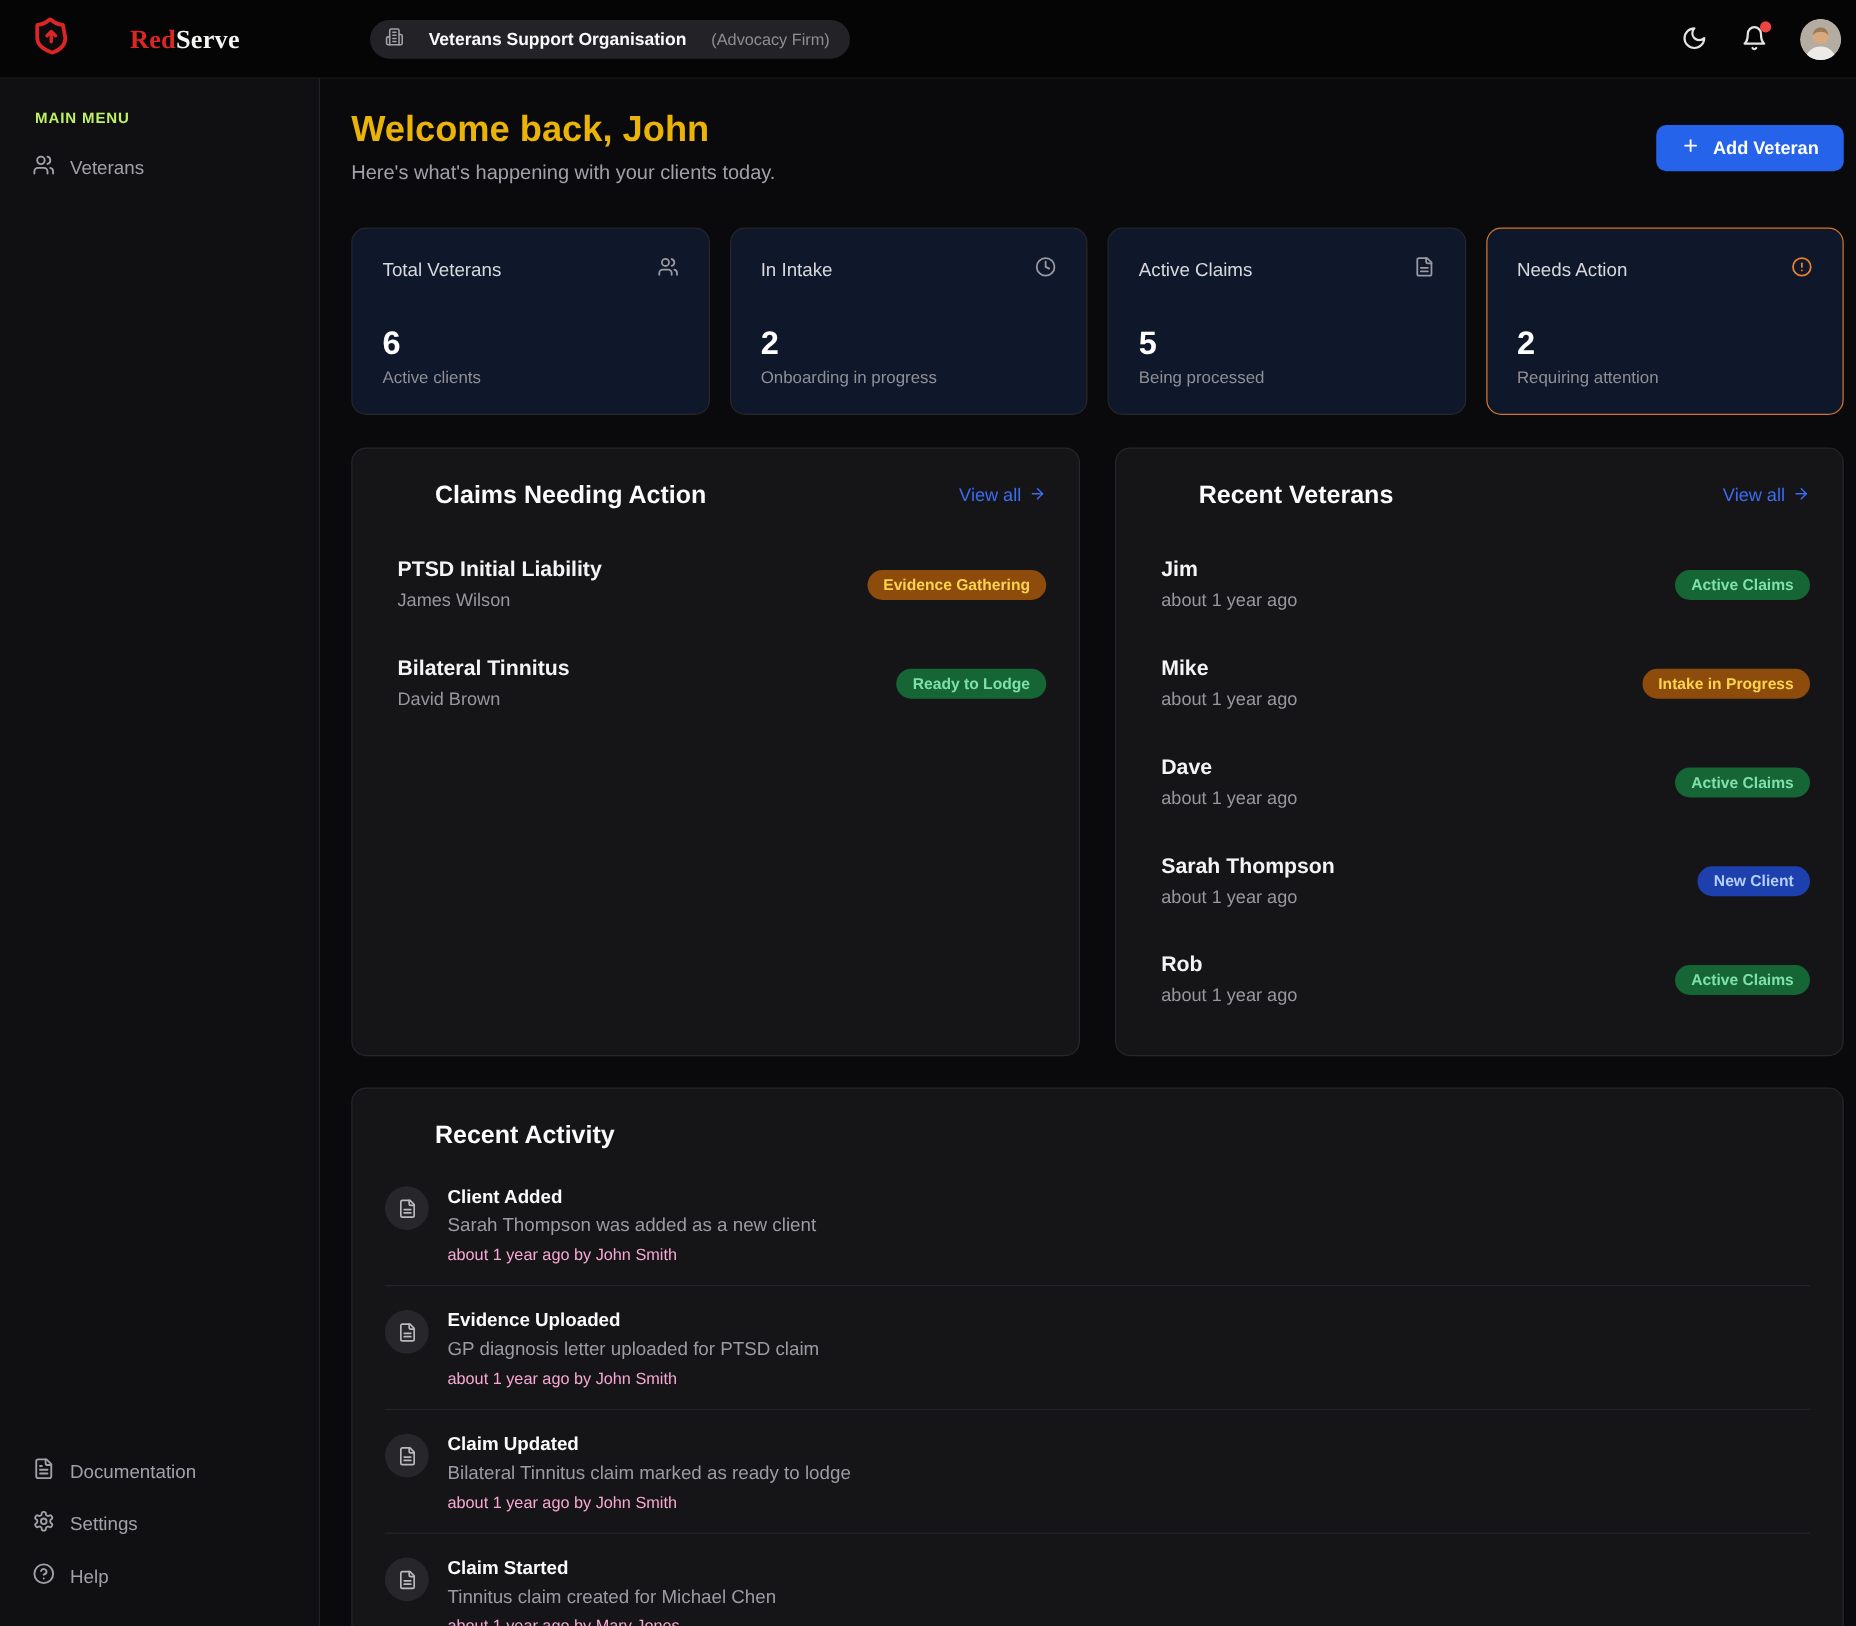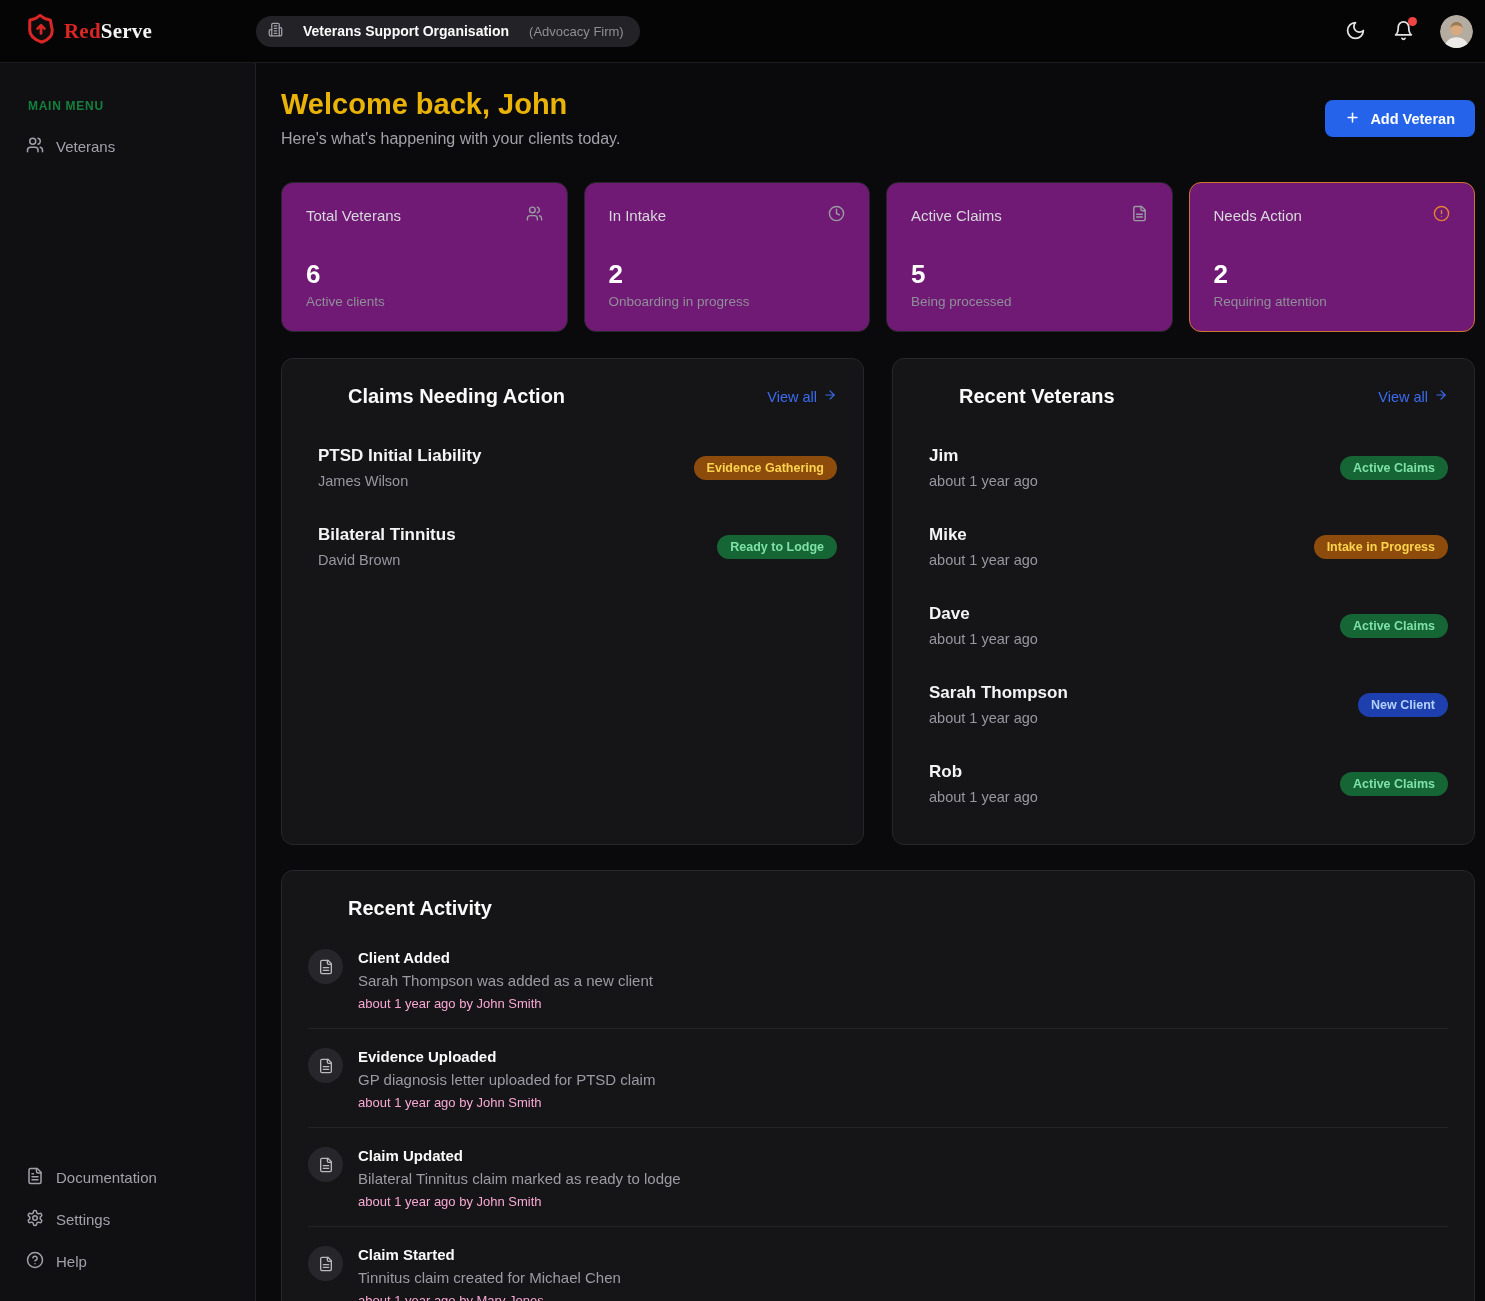--- a/index.html
+++ b/index.html
@@ -12,21 +12,21 @@
   .app { width: 1485px; height: 1301px; display: flex; flex-direction: column; background: #0a0a0c; }
 
   
   .topbar {
     height: 63px; flex: 0 0 63px; background: #050506;
     border-bottom: 1px solid #1c1c20;
     display: flex; align-items: center; padding: 0 12px 0 26px;
   }
   .brand { display: flex; align-items: center; gap: 8px; }
   .brand svg { width: 30px; height: 34px; }
-  .brand-text { font-family: "Liberation Serif", "DejaVu Serif", serif; font-weight: bold; font-size: 21px; letter-spacing: .2px; }
+  .brand-text { font-family: "Liberation Serif", "DejaVu Serif", serif; font-weight: bold; font-size: 21px; letter-spacing: .2px; margin-left: 40px; }
   .brand-red { color: #dc2626; }
   .brand-serve { color: #f5f5f4; }
   .org-pill {
     margin-left: 104px; height: 31px; display: inline-flex; align-items: center; gap: 20px;
     background: #232327; border-radius: 999px; padding: 0 16px 0 12px; border: none; cursor: pointer;
   }
   .org-pill svg { width: 15px; height: 15px; color: #a1a1aa; }
   .org-name { font-size: 14px; font-weight: bold; color: #fafafa; }
   .org-type { font-size: 13px; color: #8e8e96; }
   .topbar-right { margin-left: auto; display: flex; align-items: center; gap: 26px; }
@@ -35,21 +35,21 @@
   .notif-dot { position: absolute; top: -3px; right: -3px; width: 9px; height: 9px; border-radius: 50%; background: #ef4444; }
   .avatar { width: 33px; height: 33px; border-radius: 50%; overflow: hidden; border: none; padding: 0; cursor: pointer; background: none; }
   .avatar svg { width: 33px; height: 33px; display: block; }
 
   
   .shell { flex: 1; display: flex; min-height: 0; }
   .sidebar {
     width: 256px; flex: 0 0 256px; background: #101013; border-right: 1px solid #222226;
     display: flex; flex-direction: column; padding: 14px;
   }
-  .menu-label { font-size: 12px; font-weight: bold; letter-spacing: .06em; color: #15803d; margin: 22px 0 14px 14px; }
+  .menu-label { font-size: 12px; font-weight: bold; letter-spacing: .06em; color: #bef264; margin: 10px 0 14px 14px; }
   .nav-item {
     display: flex; align-items: center; gap: 12px; height: 38px; padding: 0 12px; border-radius: 9px;
     color: #a1a1aa; font-size: 15px; text-decoration: none; cursor: pointer; margin-bottom: 4px;
   }
   .nav-item svg { width: 18px; height: 18px; }
   .nav-item.active { background: #2563eb; color: #ffffff; font-weight: bold; }
   .sidebar-footer { margin-top: auto; padding-bottom: 4px; }
   .sidebar-footer .nav-item { margin-bottom: 2px; height: 40px; }
 
   main { flex: 1; padding: 25px 10px 0 25px; overflow: hidden; background: #0a0a0c; }
@@ -61,21 +61,21 @@
   .add-btn {
     margin-top: 12px; display: inline-flex; align-items: center; gap: 10px; background: #2563eb; color: #fff;
     border: none; border-radius: 8px; height: 37px; padding: 0 20px; font-size: 14.5px; font-weight: bold; cursor: pointer;
     font-family: inherit;
   }
   .add-btn svg { width: 15px; height: 15px; }
 
   
   .stats { display: grid; grid-template-columns: repeat(4, 1fr); gap: 16px; margin-bottom: 26px; }
   .stat-card {
-    background: #701a75; border: 1px solid #26262b; border-radius: 12px; height: 150px; padding: 22px 24px;
+    background: #0f172a; border: 1px solid #26262b; border-radius: 12px; height: 150px; padding: 22px 24px;
     display: flex; flex-direction: column;
   }
   .stat-card.highlight { border: 1px solid #d1742c; }
   .stat-head { display: flex; align-items: center; justify-content: space-between; }
   .stat-title { font-size: 15px; color: #d8d8dc; }
   .stat-head svg { width: 17px; height: 17px; color: #9a9aa2; }
   .stat-card.highlight .stat-head svg { color: #e8812f; }
   .stat-value { margin-top: auto; font-size: 26px; font-weight: bold; color: #ffffff; line-height: 1.1; }
   .stat-caption { font-size: 13.5px; color: #8f8f97; margin-top: 5px; }
 

